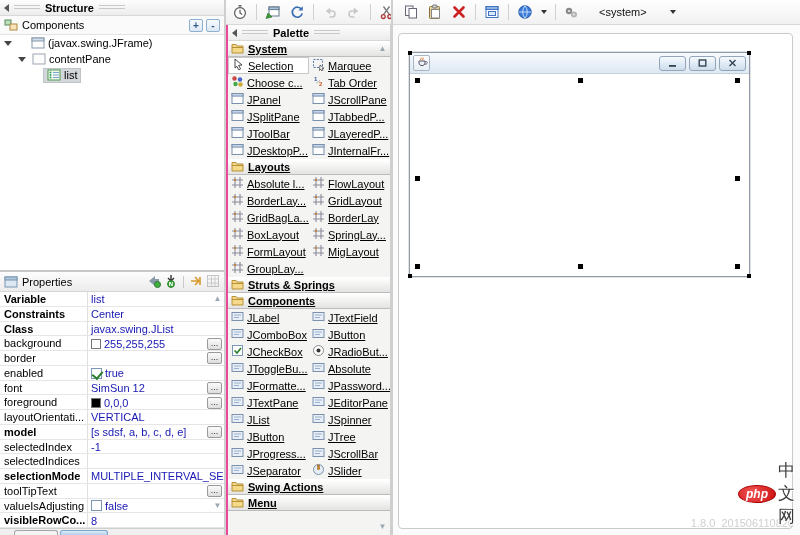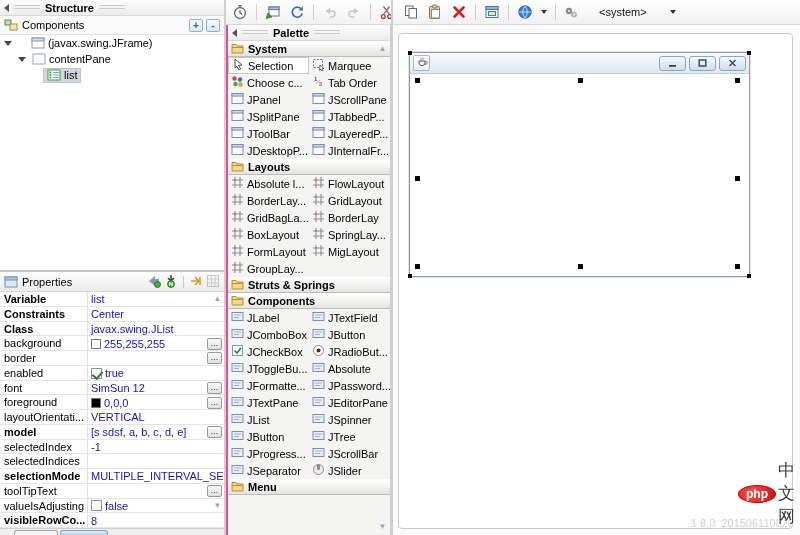--- a/index.html
+++ b/index.html
@@ -75,21 +75,21 @@
   .tb-btn svg { width:16px; height:16px; }
   .tb-sep { width:1px; height:16px; background:#d0d0d0; margin:0 3px; }
   .dd-arrow { width:0; height:0; border-left:3.5px solid transparent; border-right:3.5px solid transparent;
     border-top:4px solid #333; margin:0 3px; }
   #system-combo { display:flex; align-items:center; gap:20px; padding:0 2px; }
   #system-combo span { font-size:11px; color:#111; }
 
   
   #palette-panel { position:absolute; left:228px; top:25px; width:163px; bottom:0;
     background:#f4f4f3; border-right:1px solid #cfcfcf; }
-  #palette-body { position:absolute; left:0; top:16px; right:0; bottom:0; overflow:hidden; }
+  #palette-body { position:absolute; left:0; top:16px; right:0; bottom:0; overflow:hidden;text-decoration:underline; }
   .sec-header { height:16px; display:flex; align-items:center; gap:4px; padding:0 3px;
     background:linear-gradient(#ffffff,#e3e3e1); border-bottom:1px solid #bcbcbc; border-top:1px solid #fff; }
   .sec-header b { font-size:11px; }
   .sec-items { display:grid; grid-template-columns:1fr 1fr; background:#f4f4f3; }
   .pal-item { height:17px; display:flex; align-items:center; gap:3px; padding:0 2px 0 3px;
     white-space:nowrap; overflow:hidden; }
   .pal-item.selected { background:#fff; border:1px solid #c8c8c8; }
   .pal-item svg { width:13px; height:13px; flex:none; }
   .folder-icon svg { width:13px; height:11px; }
 
@@ -113,21 +113,21 @@
     background:#fff; padding:1px 3px; font-family:"DejaVu Serif", serif; font-size:10.5px;
     line-height:12.5px; color:#111; }
   .handle { position:absolute; width:5px; height:5px; background:#000; }
   .fr-handle { position:absolute; width:4px; height:4px; background:#000; }
 
   
   #watermark { position:absolute; right:4px; bottom:4px; height:24px; }
   #version-text { position:absolute; right:2px; bottom:2px; color:#cfcfcf; font-size:11px; }
   #wm-logo { position:absolute; right:0; bottom:3px; display:flex; align-items:center; gap:2px; }
   #wm-php { background:radial-gradient(circle at 35% 35%, #f05050, #cc1111); color:#fff;
-    font-weight:bold; font-size:12px; padding:1px 7px; border-radius:50%;
+    font-weight:bold; font-style:italic; font-size:12px; padding:1px 7px; border-radius:50%;
     border:1px solid #a00; }
   #wm-cn { font-weight:normal; font-size:17px; color:#3a3a3a;
     text-shadow:1px 1px 0 #fff, -1px -1px 0 #fff; letter-spacing:1px; }
 </style>
 </head>
 <body>
 
 <div id="root">
 
   <div id="left-col">
@@ -780,20 +780,27 @@
                 <rect x="5.3" y="2" width="2.4" height="4.5" fill="#cc8833" stroke="#996622" stroke-width=".5"></rect>
               </svg></span>
             <span>JSlider</span>
           </div>
         </div>
         <div class="sec-header">
           <span class="folder-icon"><svg viewBox="0 0 13 11">
               <path d="M1 3V1.5h4l1 1.5h6v7H1z" fill="#f5d98a" stroke="#b89035"></path>
               <path d="M1 4.5h11" stroke="#b89035"></path>
             </svg></span>
+          <b>Swing Actions</b>
+        </div>
+        <div class="sec-header">
+          <span class="folder-icon"><svg viewBox="0 0 13 11">
+              <path d="M1 3V1.5h4l1 1.5h6v7H1z" fill="#f5d98a" stroke="#b89035"></path>
+              <path d="M1 4.5h11" stroke="#b89035"></path>
+            </svg></span>
           <b>Menu</b>
         </div>
       </div>
     <span class="scroll-arrow" style="top:19px; right:3px;">▲</span>
     <span class="scroll-arrow" style="bottom:4px; right:3px;">▼</span>
   </div>
 
   <div class="sash" style="left:391px"></div>
 
   <div id="canvas">

